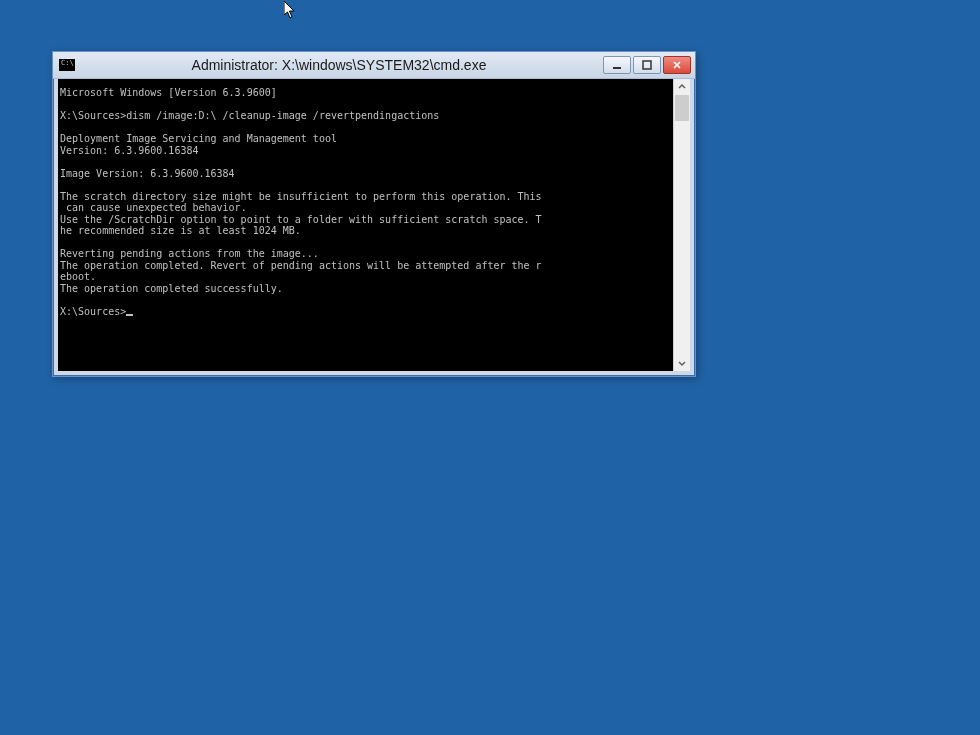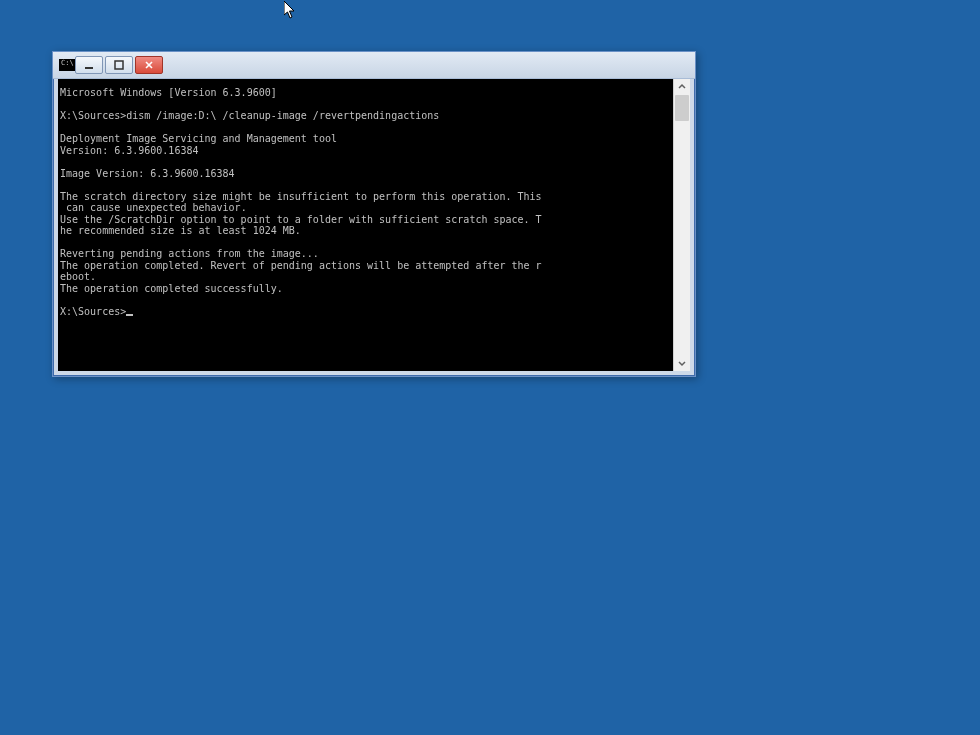--- a/index.html
+++ b/index.html
@@ -161,20 +161,21 @@
 <svg class="cursor" viewBox="0 0 12 18">
   <path d="M0 0 L0 14 L3.5 11 L6 17 L8 16 L5.5 10 L10 10 Z" fill="#fff" stroke="#000" stroke-width="1"></path>
 </svg>
 
 <div class="window">
 
   <div class="titlebar">
     <div class="titlebar-icon">
       <span>C:\</span>
     </div>
+    <div class="title-text">Administrator: X:\windows\SYSTEM32\cmd.exe</div>
     <div class="window-controls">
       <div class="win-btn">
         <svg width="10" height="10">
             <rect x="1" y="7" width="8" height="2" fill="#333"></rect>
           </svg>
       </div>
       <div class="win-btn">
         <svg width="10" height="10">
             <rect x="1" y="1" width="8" height="8" fill="none" stroke="#333" stroke-width="1.5"></rect>
           </svg>

